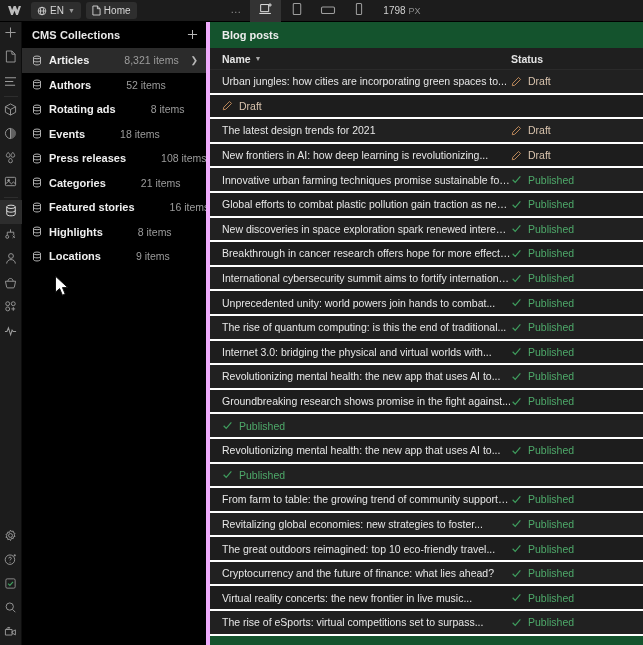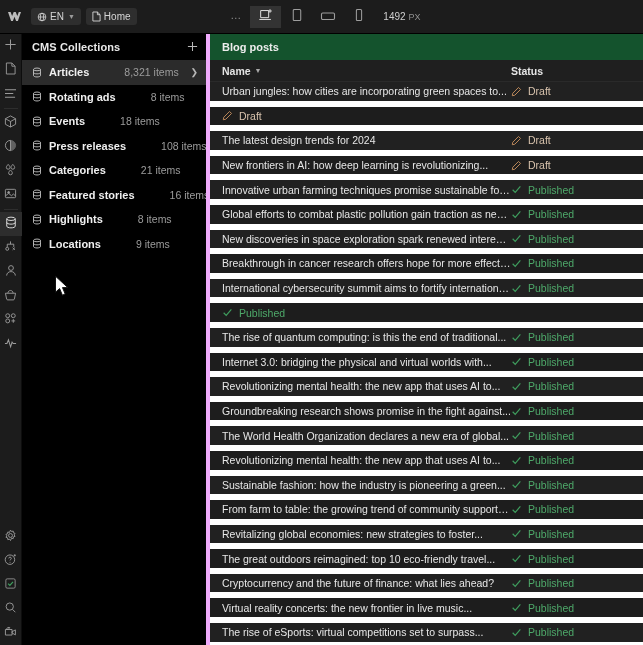--- a/index.html
+++ b/index.html
@@ -7,21 +7,21 @@
     width: 643px; height: 645px;
     background: #1a1a1a;
     font-family: "Liberation Sans", sans-serif;
     overflow: hidden;
     -webkit-font-smoothing: antialiased;
   }
   .app { position: relative; width: 643px; height: 645px; display: flex; flex-direction: column; }
 
   
   .topbar {
-    height: 34px; min-height: 22px;
+    height: 22px; min-height: 22px;
     background: #1c1c1c;
     border-bottom: 1px solid #000;
     display: flex; align-items: center;
     padding: 0 4px;
     position: relative;
   }
   .topbar-left { display: flex; align-items: center; gap: 5px; }
   .wf-logo {
     width: 22px; height: 18px;
     display: flex; align-items: center; justify-content: center;
@@ -142,21 +142,21 @@
   }
   .th.name { flex: 1; min-width: 0; }
   .th.status { width: 120px; flex: 0 0 120px; }
   .th .sort-chev { font-size: 7px; color: #a8a8a8; }
 
   .rows { flex: 1; overflow: hidden; }
   .row {
     height: 24.6px;
     display: flex; align-items: center;
     padding: 0 12px;
-    border-bottom: 6px solid #ffffff;
+    border-bottom: 2px solid #ffffff;
   }
   .row:nth-child(odd) { background: #212121; }
   .row:nth-child(even) { background: #1d1d1d; }
   .cell-name {
     flex: 1; min-width: 0;
     font-size: 10.5px; color: #e7e7e7;
     white-space: nowrap; overflow: hidden; text-overflow: ellipsis;
   }
   .cell-status {
     width: 120px; flex: 0 0 120px;
@@ -234,21 +234,21 @@
       </div>
       <div class="bp">
         <span>
           <svg width="10" height="14" viewBox="0 0 10 15" fill="none" stroke="currentColor" stroke-width="1.1">
             <rect x="2.2" y="1.5" width="5.6" height="12" rx="1.2"></rect>
           </svg>
         </span>
       </div>
 
       <div class="px-label">
-        <span>1492</span>
+        <span>1798</span>
         <span class="unit">PX</span>
       </div>
     </div>
   </div>
 
   <div class="body">
 
     <div class="rail">
 
       <div class="rail-group">
@@ -437,107 +437,119 @@
                 <ellipse cx="5.5" cy="2.6" rx="3.8" ry="1.5"></ellipse>
                 <path d="M1.7 2.6v6.8c0 .8 1.7 1.5 3.8 1.5s3.8-.7 3.8-1.5V2.6"></path>
                 <path d="M1.7 6c0 .8 1.7 1.5 3.8 1.5S9.3 6.8 9.3 6"></path>
               </svg>
           </span>
           <span class="coll-name">Articles</span>
           <span class="coll-count">8,321 items</span>
           <span class="coll-arrow">❯</span>
         </div>
 
-
         <div class="coll-item">
           <span class="db-ico">
             <svg width="10" height="11" viewBox="0 0 11 12" fill="none" stroke="currentColor" stroke-width="1">
                 <ellipse cx="5.5" cy="2.6" rx="3.8" ry="1.5"></ellipse>
                 <path d="M1.7 2.6v6.8c0 .8 1.7 1.5 3.8 1.5s3.8-.7 3.8-1.5V2.6"></path>
                 <path d="M1.7 6c0 .8 1.7 1.5 3.8 1.5S9.3 6.8 9.3 6"></path>
               </svg>
           </span>
-          <span class="coll-name">Rotating ads</span>
-          <span class="coll-count">8 items</span>
+          <span class="coll-name">Authors</span>
+          <span class="coll-count">52 items</span>
 
         </div>
 
         <div class="coll-item">
           <span class="db-ico">
             <svg width="10" height="11" viewBox="0 0 11 12" fill="none" stroke="currentColor" stroke-width="1">
                 <ellipse cx="5.5" cy="2.6" rx="3.8" ry="1.5"></ellipse>
                 <path d="M1.7 2.6v6.8c0 .8 1.7 1.5 3.8 1.5s3.8-.7 3.8-1.5V2.6"></path>
                 <path d="M1.7 6c0 .8 1.7 1.5 3.8 1.5S9.3 6.8 9.3 6"></path>
               </svg>
           </span>
-          <span class="coll-name">Events</span>
-          <span class="coll-count">18 items</span>
+          <span class="coll-name">Rotating ads</span>
+          <span class="coll-count">8 items</span>
 
         </div>
 
         <div class="coll-item">
           <span class="db-ico">
             <svg width="10" height="11" viewBox="0 0 11 12" fill="none" stroke="currentColor" stroke-width="1">
                 <ellipse cx="5.5" cy="2.6" rx="3.8" ry="1.5"></ellipse>
                 <path d="M1.7 2.6v6.8c0 .8 1.7 1.5 3.8 1.5s3.8-.7 3.8-1.5V2.6"></path>
                 <path d="M1.7 6c0 .8 1.7 1.5 3.8 1.5S9.3 6.8 9.3 6"></path>
               </svg>
           </span>
-          <span class="coll-name">Press releases</span>
-          <span class="coll-count">108 items</span>
+          <span class="coll-name">Events</span>
+          <span class="coll-count">18 items</span>
 
         </div>
 
         <div class="coll-item">
           <span class="db-ico">
             <svg width="10" height="11" viewBox="0 0 11 12" fill="none" stroke="currentColor" stroke-width="1">
                 <ellipse cx="5.5" cy="2.6" rx="3.8" ry="1.5"></ellipse>
                 <path d="M1.7 2.6v6.8c0 .8 1.7 1.5 3.8 1.5s3.8-.7 3.8-1.5V2.6"></path>
                 <path d="M1.7 6c0 .8 1.7 1.5 3.8 1.5S9.3 6.8 9.3 6"></path>
               </svg>
           </span>
-          <span class="coll-name">Categories</span>
-          <span class="coll-count">21 items</span>
+          <span class="coll-name">Press releases</span>
+          <span class="coll-count">108 items</span>
 
         </div>
 
         <div class="coll-item">
           <span class="db-ico">
             <svg width="10" height="11" viewBox="0 0 11 12" fill="none" stroke="currentColor" stroke-width="1">
                 <ellipse cx="5.5" cy="2.6" rx="3.8" ry="1.5"></ellipse>
                 <path d="M1.7 2.6v6.8c0 .8 1.7 1.5 3.8 1.5s3.8-.7 3.8-1.5V2.6"></path>
                 <path d="M1.7 6c0 .8 1.7 1.5 3.8 1.5S9.3 6.8 9.3 6"></path>
               </svg>
           </span>
-          <span class="coll-name">Featured stories</span>
-          <span class="coll-count">16 items</span>
+          <span class="coll-name">Categories</span>
+          <span class="coll-count">21 items</span>
 
         </div>
 
         <div class="coll-item">
           <span class="db-ico">
             <svg width="10" height="11" viewBox="0 0 11 12" fill="none" stroke="currentColor" stroke-width="1">
                 <ellipse cx="5.5" cy="2.6" rx="3.8" ry="1.5"></ellipse>
                 <path d="M1.7 2.6v6.8c0 .8 1.7 1.5 3.8 1.5s3.8-.7 3.8-1.5V2.6"></path>
                 <path d="M1.7 6c0 .8 1.7 1.5 3.8 1.5S9.3 6.8 9.3 6"></path>
               </svg>
           </span>
-          <span class="coll-name">Highlights</span>
-          <span class="coll-count">8 items</span>
+          <span class="coll-name">Featured stories</span>
+          <span class="coll-count">16 items</span>
 
         </div>
 
         <div class="coll-item">
           <span class="db-ico">
             <svg width="10" height="11" viewBox="0 0 11 12" fill="none" stroke="currentColor" stroke-width="1">
                 <ellipse cx="5.5" cy="2.6" rx="3.8" ry="1.5"></ellipse>
                 <path d="M1.7 2.6v6.8c0 .8 1.7 1.5 3.8 1.5s3.8-.7 3.8-1.5V2.6"></path>
                 <path d="M1.7 6c0 .8 1.7 1.5 3.8 1.5S9.3 6.8 9.3 6"></path>
               </svg>
           </span>
+          <span class="coll-name">Highlights</span>
+          <span class="coll-count">8 items</span>
+
+        </div>
+
+        <div class="coll-item">
+          <span class="db-ico">
+            <svg width="10" height="11" viewBox="0 0 11 12" fill="none" stroke="currentColor" stroke-width="1">
+                <ellipse cx="5.5" cy="2.6" rx="3.8" ry="1.5"></ellipse>
+                <path d="M1.7 2.6v6.8c0 .8 1.7 1.5 3.8 1.5s3.8-.7 3.8-1.5V2.6"></path>
+                <path d="M1.7 6c0 .8 1.7 1.5 3.8 1.5S9.3 6.8 9.3 6"></path>
+              </svg>
+          </span>
           <span class="coll-name">Locations</span>
           <span class="coll-count">9 items</span>
 
         </div>
 
       </div>
     </div>
 
     <div class="main">
       <div class="main-head">
@@ -570,21 +582,21 @@
             <div class="cell-status draft">
               <span class="ico">
                 <svg width="11" height="11" viewBox="0 0 12 12" fill="none" stroke="currentColor" stroke-width="1.05">
                   <path d="M8.2 1.6l2.2 2.2-6.3 6.3-2.7.5.5-2.7z"></path>
                 </svg>
               </span>
               <span>Draft</span>
             </div>
           </div>
           <div class="row">
-            <div class="cell-name">The latest design trends for 2024</div>
+            <div class="cell-name">The latest design trends for 2021</div>
             <div class="cell-status draft">
               <span class="ico">
                 <svg width="11" height="11" viewBox="0 0 12 12" fill="none" stroke="currentColor" stroke-width="1.05">
                   <path d="M8.2 1.6l2.2 2.2-6.3 6.3-2.7.5.5-2.7z"></path>
                 </svg>
               </span>
               <span>Draft</span>
             </div>
           </div>
           <div class="row">
@@ -647,20 +659,21 @@
             <div class="cell-status published">
               <span class="ico">
                 <svg width="11" height="11" viewBox="0 0 12 12" fill="none" stroke="currentColor" stroke-width="1.3">
                   <path d="M1.8 6.3l2.8 2.8 5.6-6.4"></path>
                 </svg>
               </span>
               <span>Published</span>
             </div>
           </div>
           <div class="row">
+            <div class="cell-name">Unprecedented unity: world powers join hands to combat...</div>
             <div class="cell-status published">
               <span class="ico">
                 <svg width="11" height="11" viewBox="0 0 12 12" fill="none" stroke="currentColor" stroke-width="1.3">
                   <path d="M1.8 6.3l2.8 2.8 5.6-6.4"></path>
                 </svg>
               </span>
               <span>Published</span>
             </div>
           </div>
           <div class="row">
@@ -701,21 +714,20 @@
             <div class="cell-status published">
               <span class="ico">
                 <svg width="11" height="11" viewBox="0 0 12 12" fill="none" stroke="currentColor" stroke-width="1.3">
                   <path d="M1.8 6.3l2.8 2.8 5.6-6.4"></path>
                 </svg>
               </span>
               <span>Published</span>
             </div>
           </div>
           <div class="row">
-            <div class="cell-name">The World Health Organization declares a new era of global...</div>
             <div class="cell-status published">
               <span class="ico">
                 <svg width="11" height="11" viewBox="0 0 12 12" fill="none" stroke="currentColor" stroke-width="1.3">
                   <path d="M1.8 6.3l2.8 2.8 5.6-6.4"></path>
                 </svg>
               </span>
               <span>Published</span>
             </div>
           </div>
           <div class="row">
@@ -723,21 +735,20 @@
             <div class="cell-status published">
               <span class="ico">
                 <svg width="11" height="11" viewBox="0 0 12 12" fill="none" stroke="currentColor" stroke-width="1.3">
                   <path d="M1.8 6.3l2.8 2.8 5.6-6.4"></path>
                 </svg>
               </span>
               <span>Published</span>
             </div>
           </div>
           <div class="row">
-            <div class="cell-name">Sustainable fashion: how the industry is pioneering a green...</div>
             <div class="cell-status published">
               <span class="ico">
                 <svg width="11" height="11" viewBox="0 0 12 12" fill="none" stroke="currentColor" stroke-width="1.3">
                   <path d="M1.8 6.3l2.8 2.8 5.6-6.4"></path>
                 </svg>
               </span>
               <span>Published</span>
             </div>
           </div>
           <div class="row">

